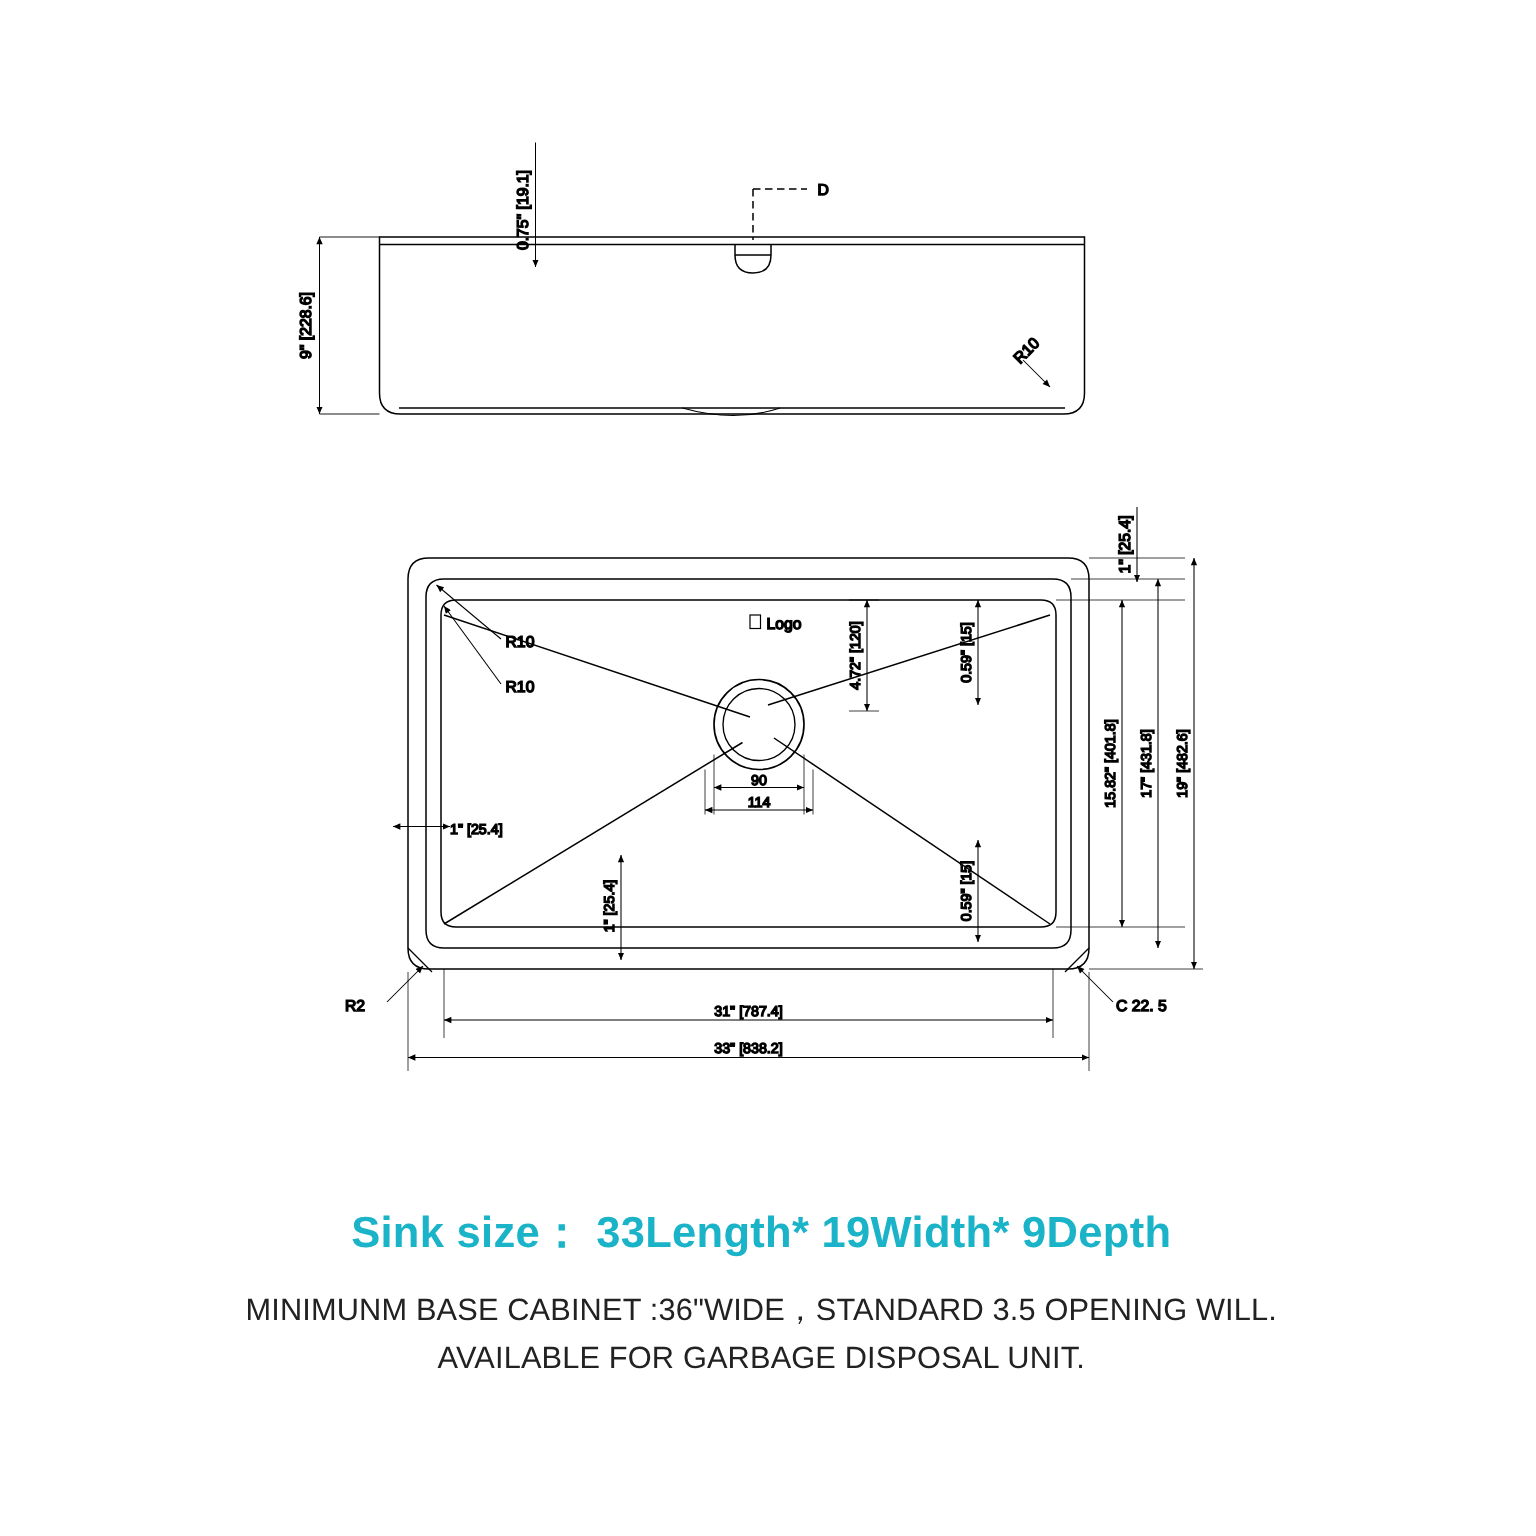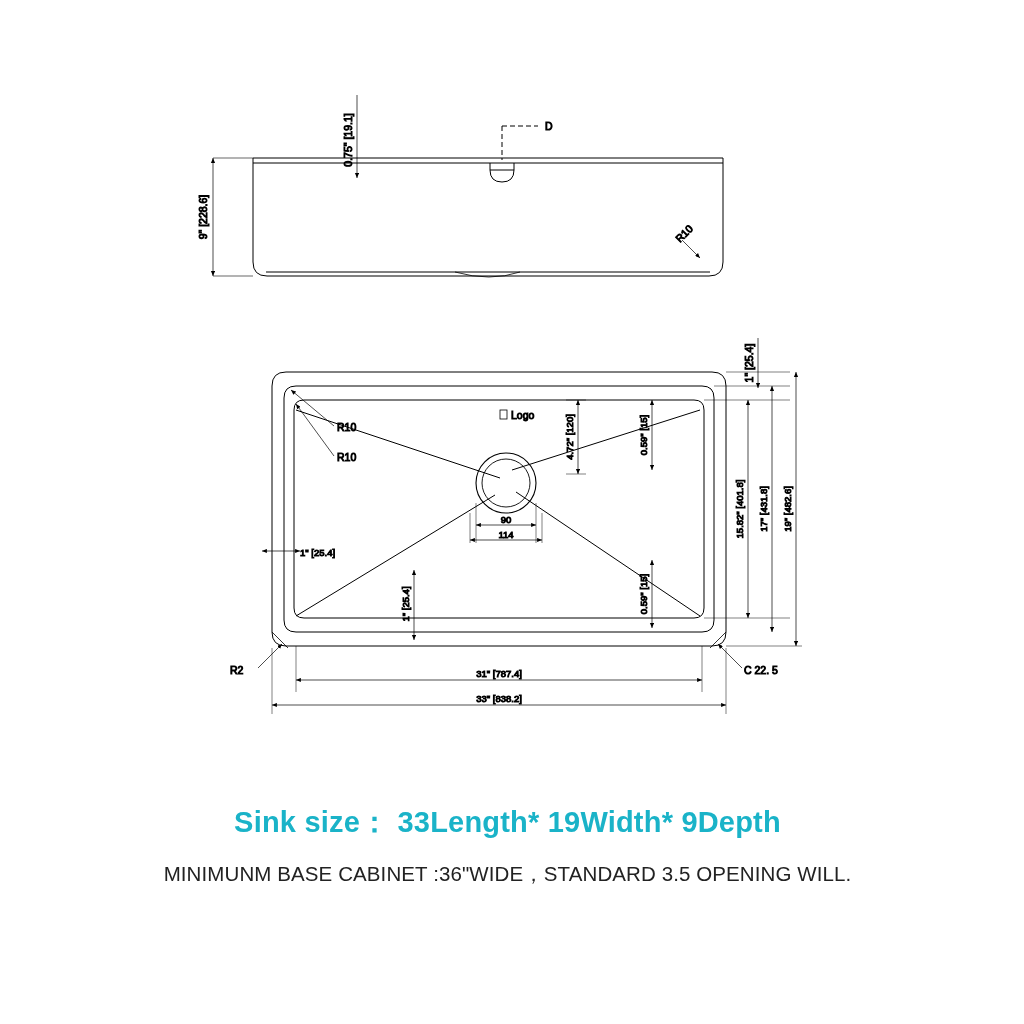--- a/index.html
+++ b/index.html
@@ -177,13 +177,14 @@
     <text class="dim" x="230" y="674">R2</text>
 
     <line x1="718" y1="644" x2="742" y2="668" stroke-width="0.7" marker-start="url(#arrS)"></line>
     <text class="dim" x="744" y="674">C 22. 5</text>
   </g>
 </svg>
 
 <div class="caption-block">
   <p class="sink-size">Sink size： 33Length* 19Width* 9Depth</p>
   <p class="note-line">MINIMUNM BASE CABINET :36"WIDE，STANDARD 3.5 OPENING WILL.</p>
+  <p class="note-line">AVAILABLE FOR GARBAGE DISPOSAL UNIT.</p>
 </div>
 
 </body></html>

